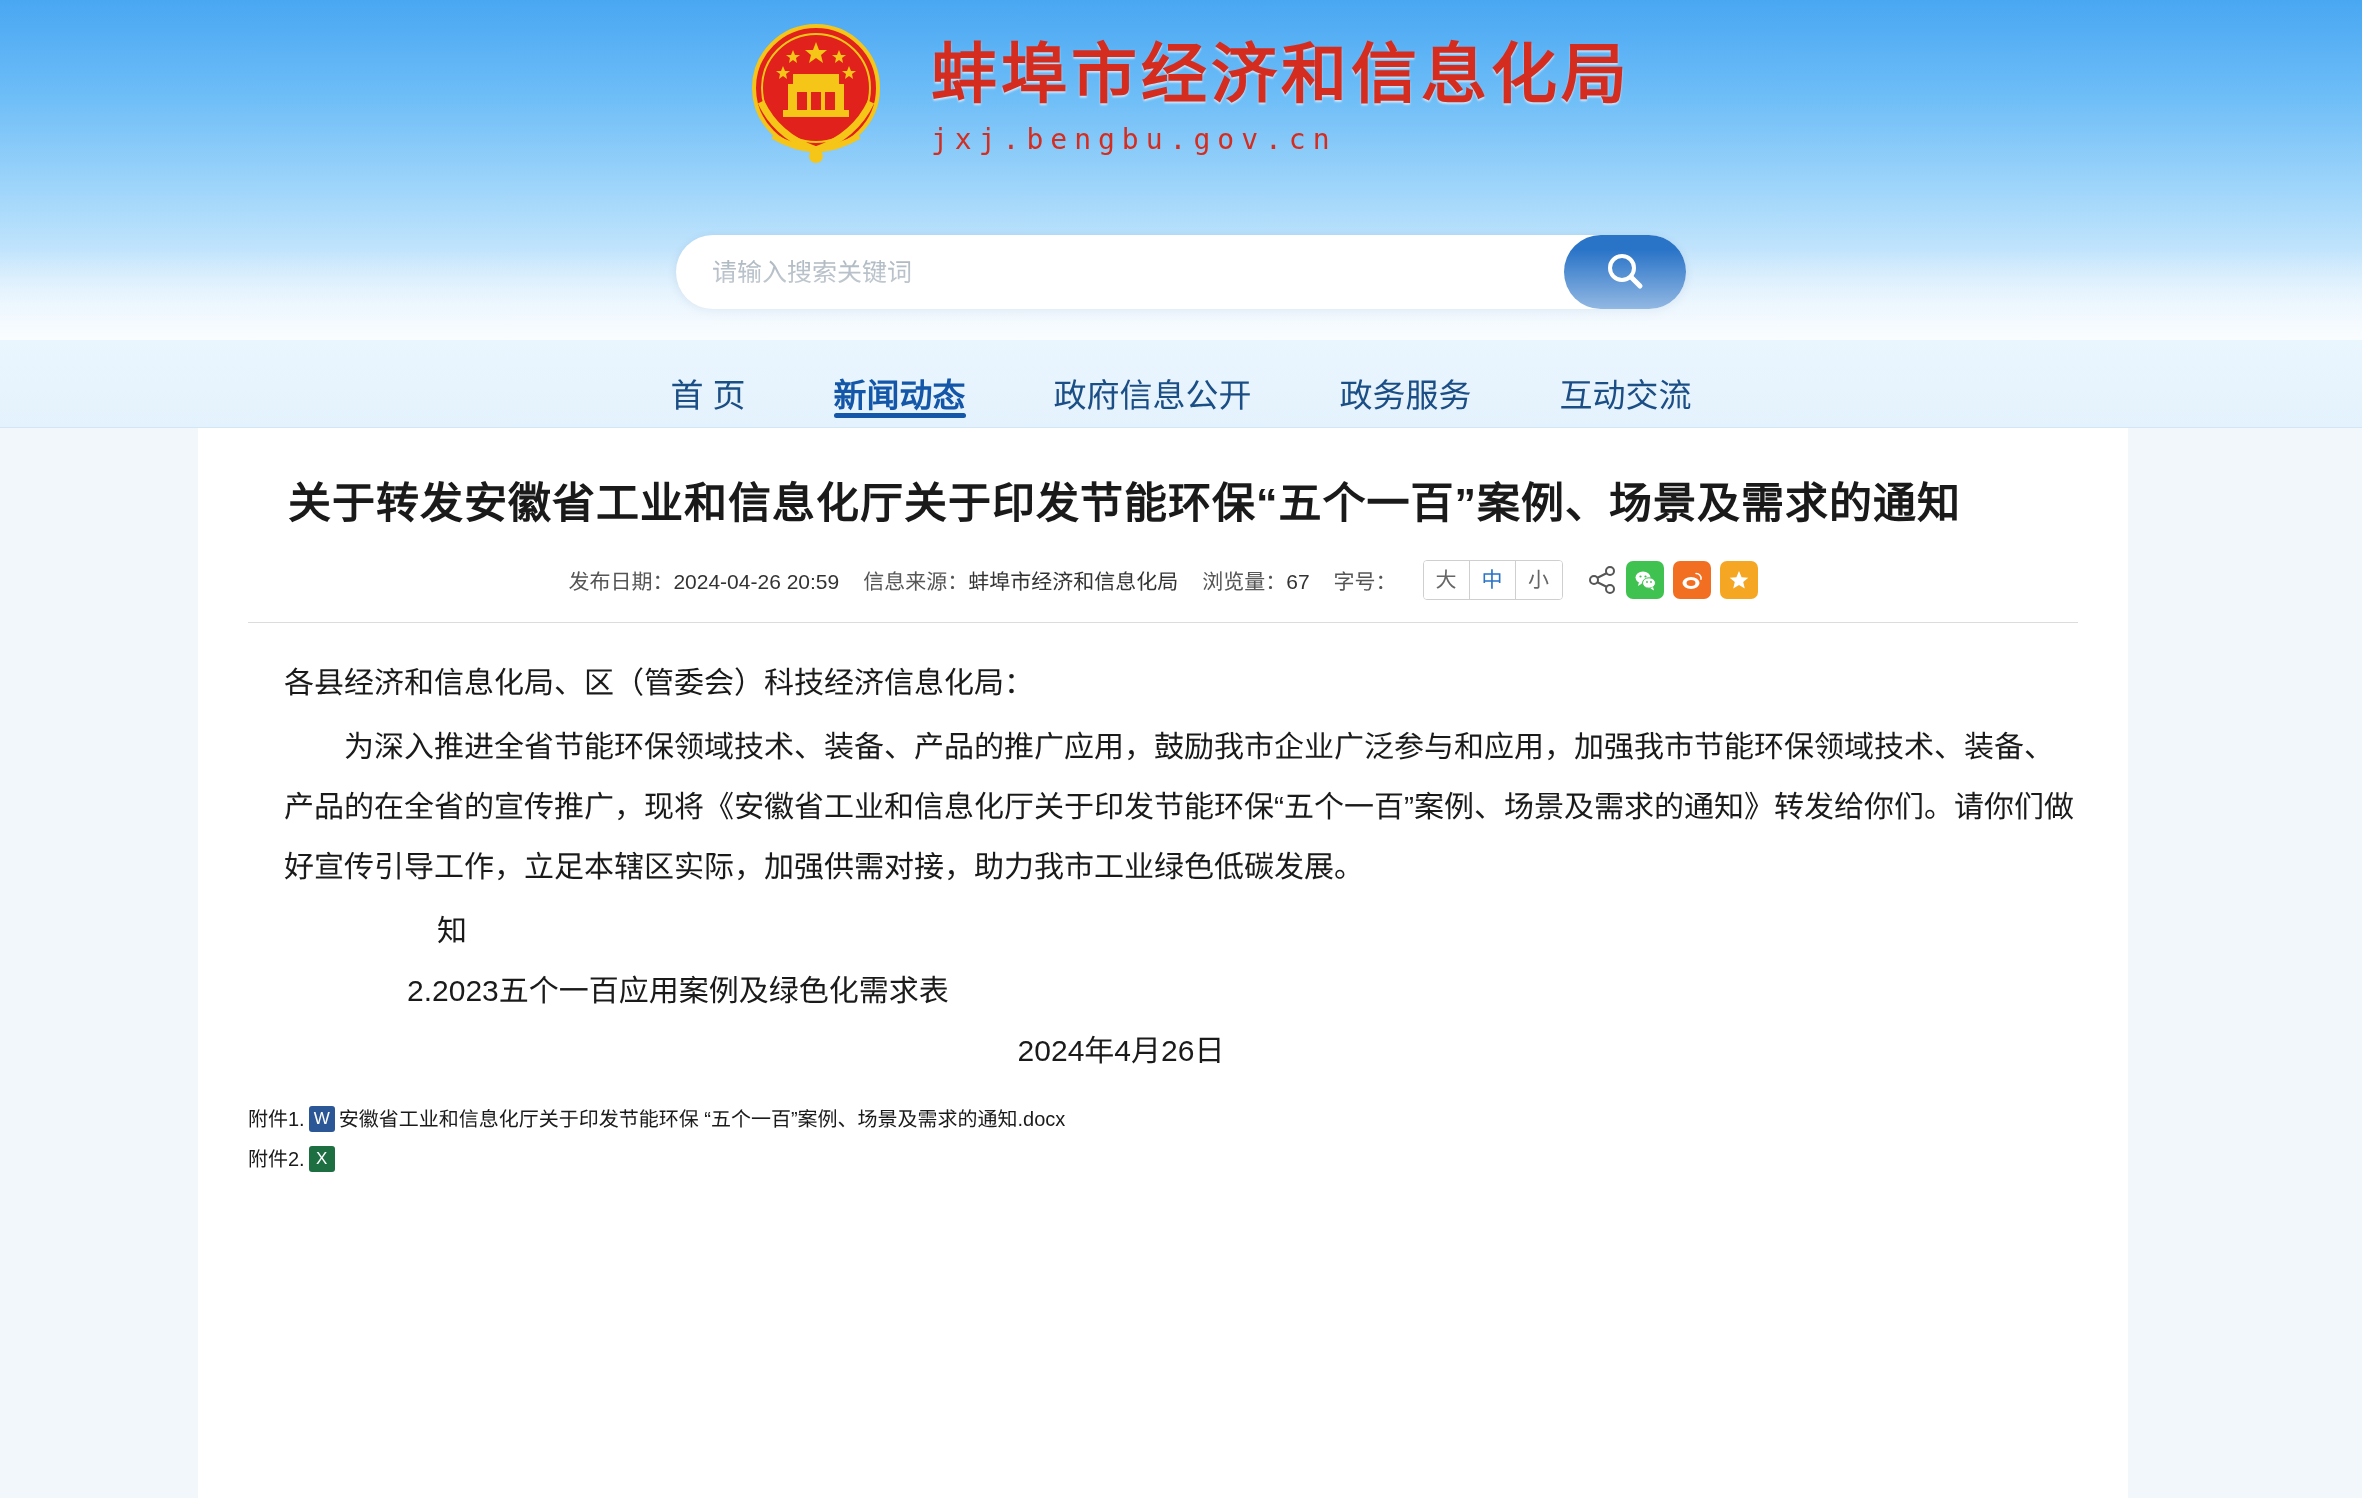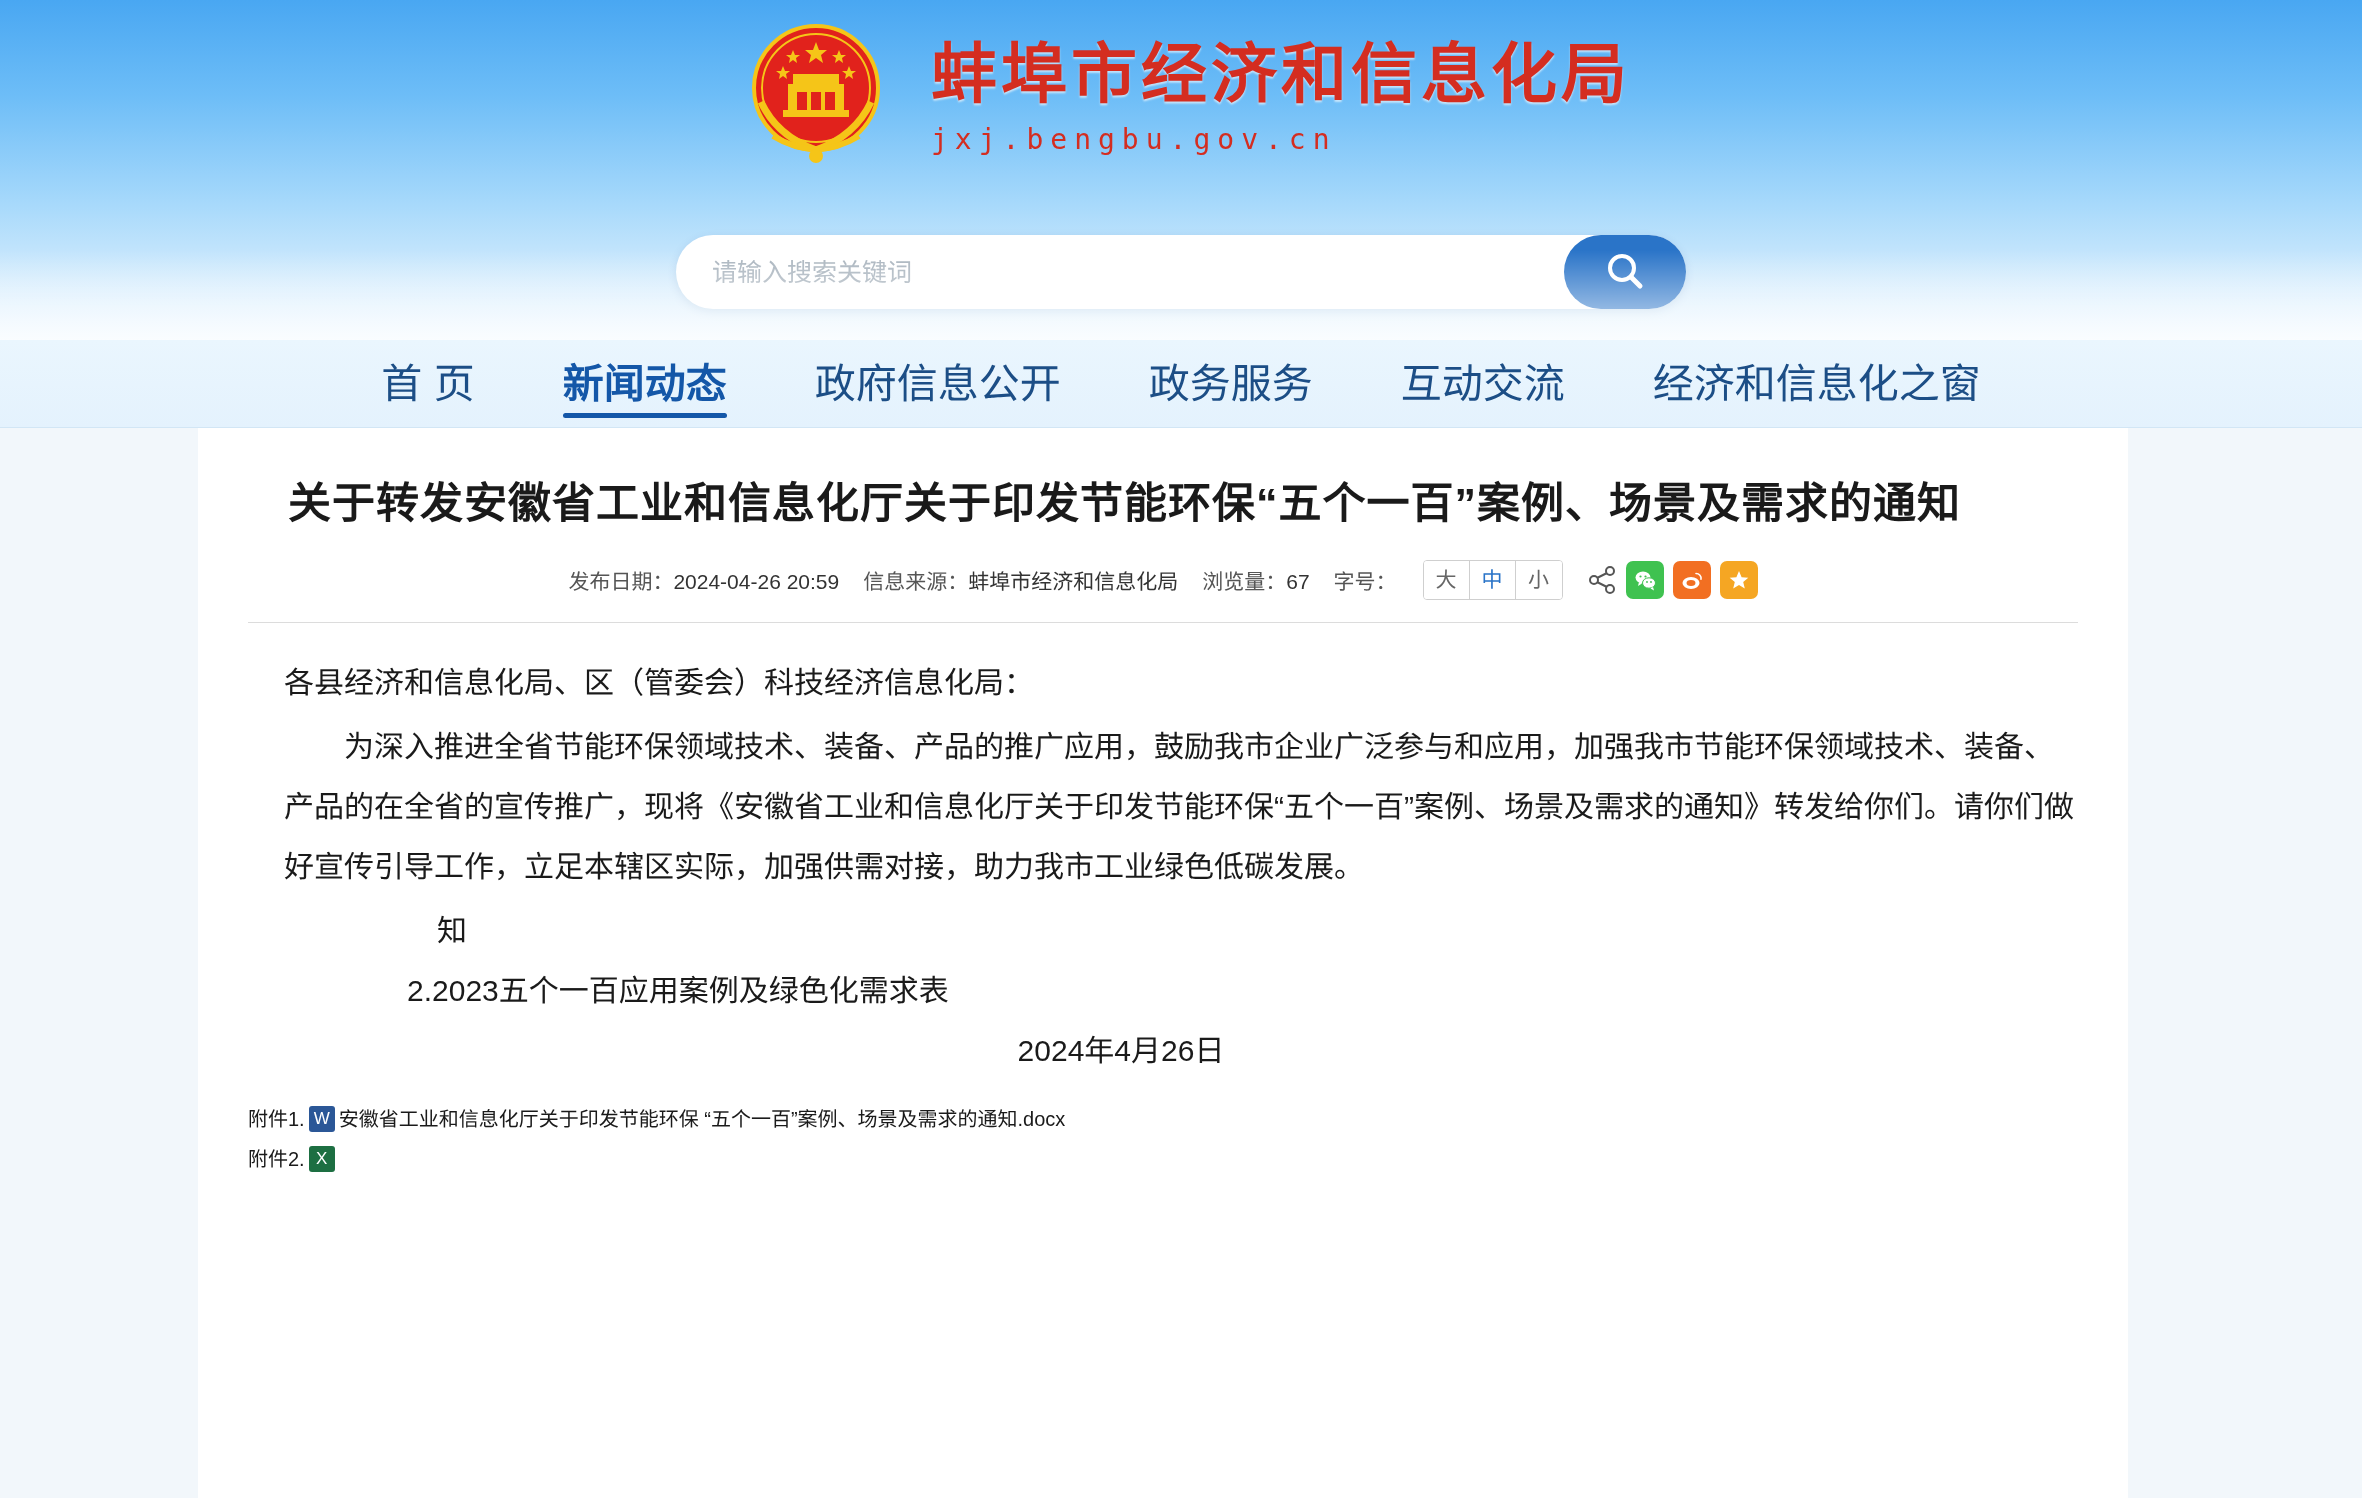--- a/index.html
+++ b/index.html
@@ -108,23 +108,23 @@
     width: 100%;
     height: 88px;
     background: linear-gradient(180deg, #eaf6fe 0%, #e4f2fd 100%);
     display: flex;
     align-items: center;
     justify-content: center;
     gap: 0;
     border-bottom: 1px solid #d2e6f5;
   }
   .nav-item {
-    font-size: 41px;
+    font-size: 33px;
     color: #1c4e86;
-    padding: 0 44px;
+    padding: 12px 44px;
     line-height: 88px;
     height: 88px;
     position: relative;
     cursor: pointer;
     white-space: nowrap;
   }
   .nav-item.active { color: #1457a8; font-weight: 600; }
   .nav-item.active::after {
     content: "";
     position: absolute;
@@ -297,21 +297,20 @@
       </button>
     </div>
   </div>
 
   <div class="nav">
     <div class="nav-item">首 页</div>
     <div class="nav-item active">新闻动态</div>
     <div class="nav-item">政府信息公开</div>
     <div class="nav-item">政务服务</div>
     <div class="nav-item">互动交流</div>
-    <div class="nav-item">经济和信息化之窗</div>
   </div>
 
   <div class="content-shell">
     <div class="paper">
 
       <div class="doc-title">关于转发安徽省工业和信息化厅关于印发节能环保“五个一百”案例、场景及需求的通知</div>
 
       <div class="meta-bar">
         <span class="meta-item">
           <span class="label">发布日期：</span><span class="value">2024-04-26 20:59</span>

